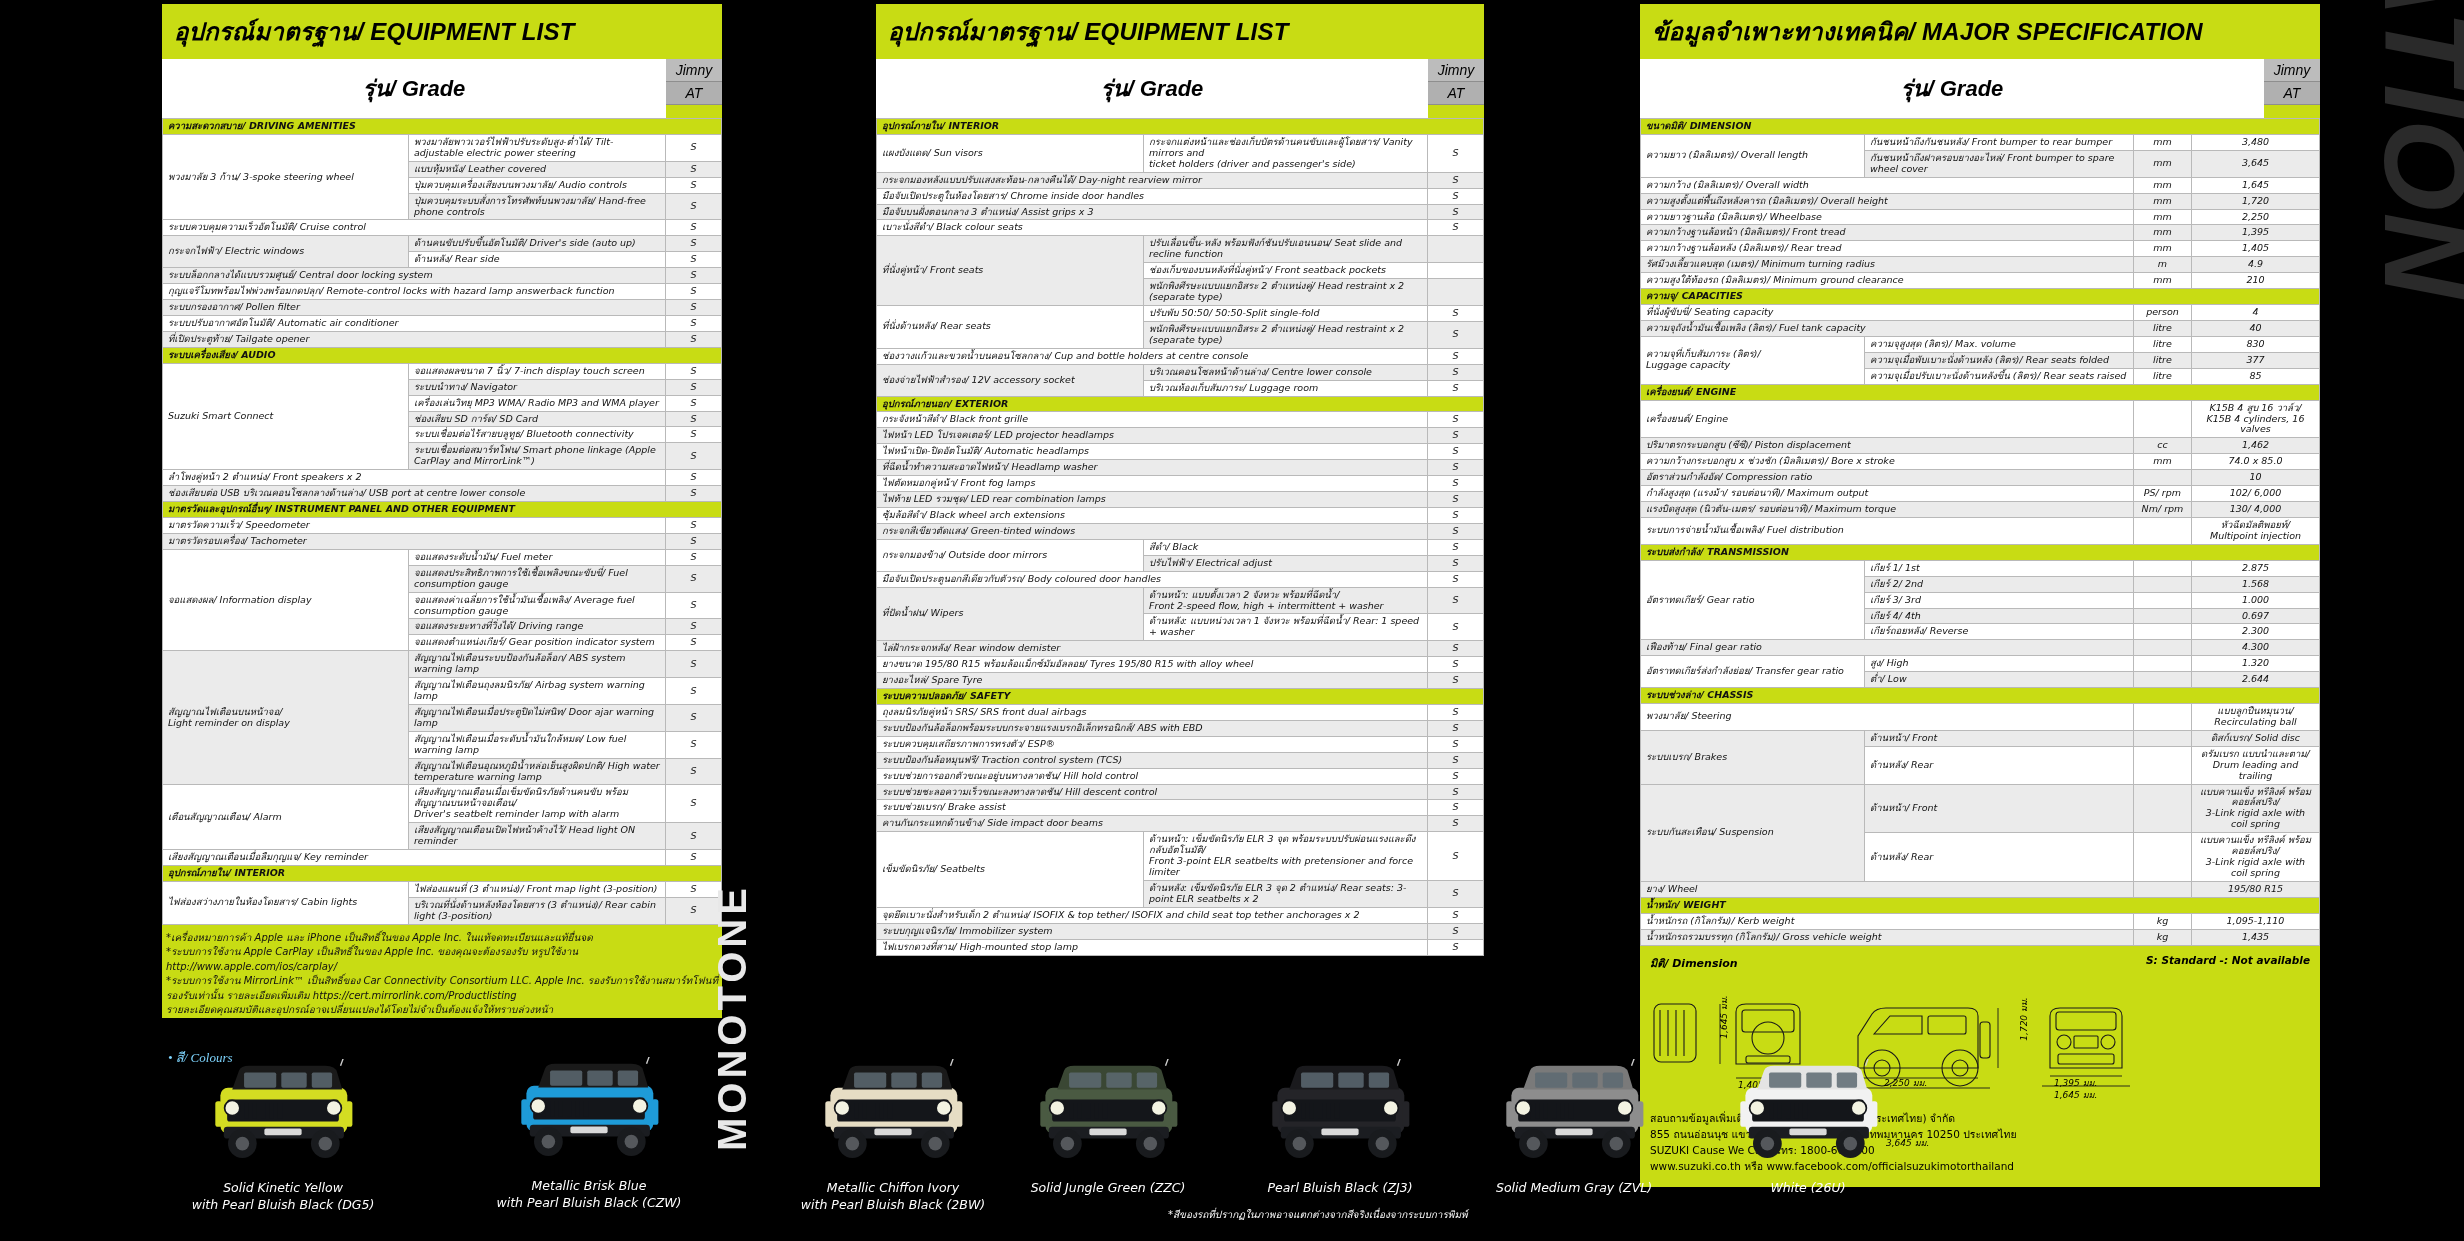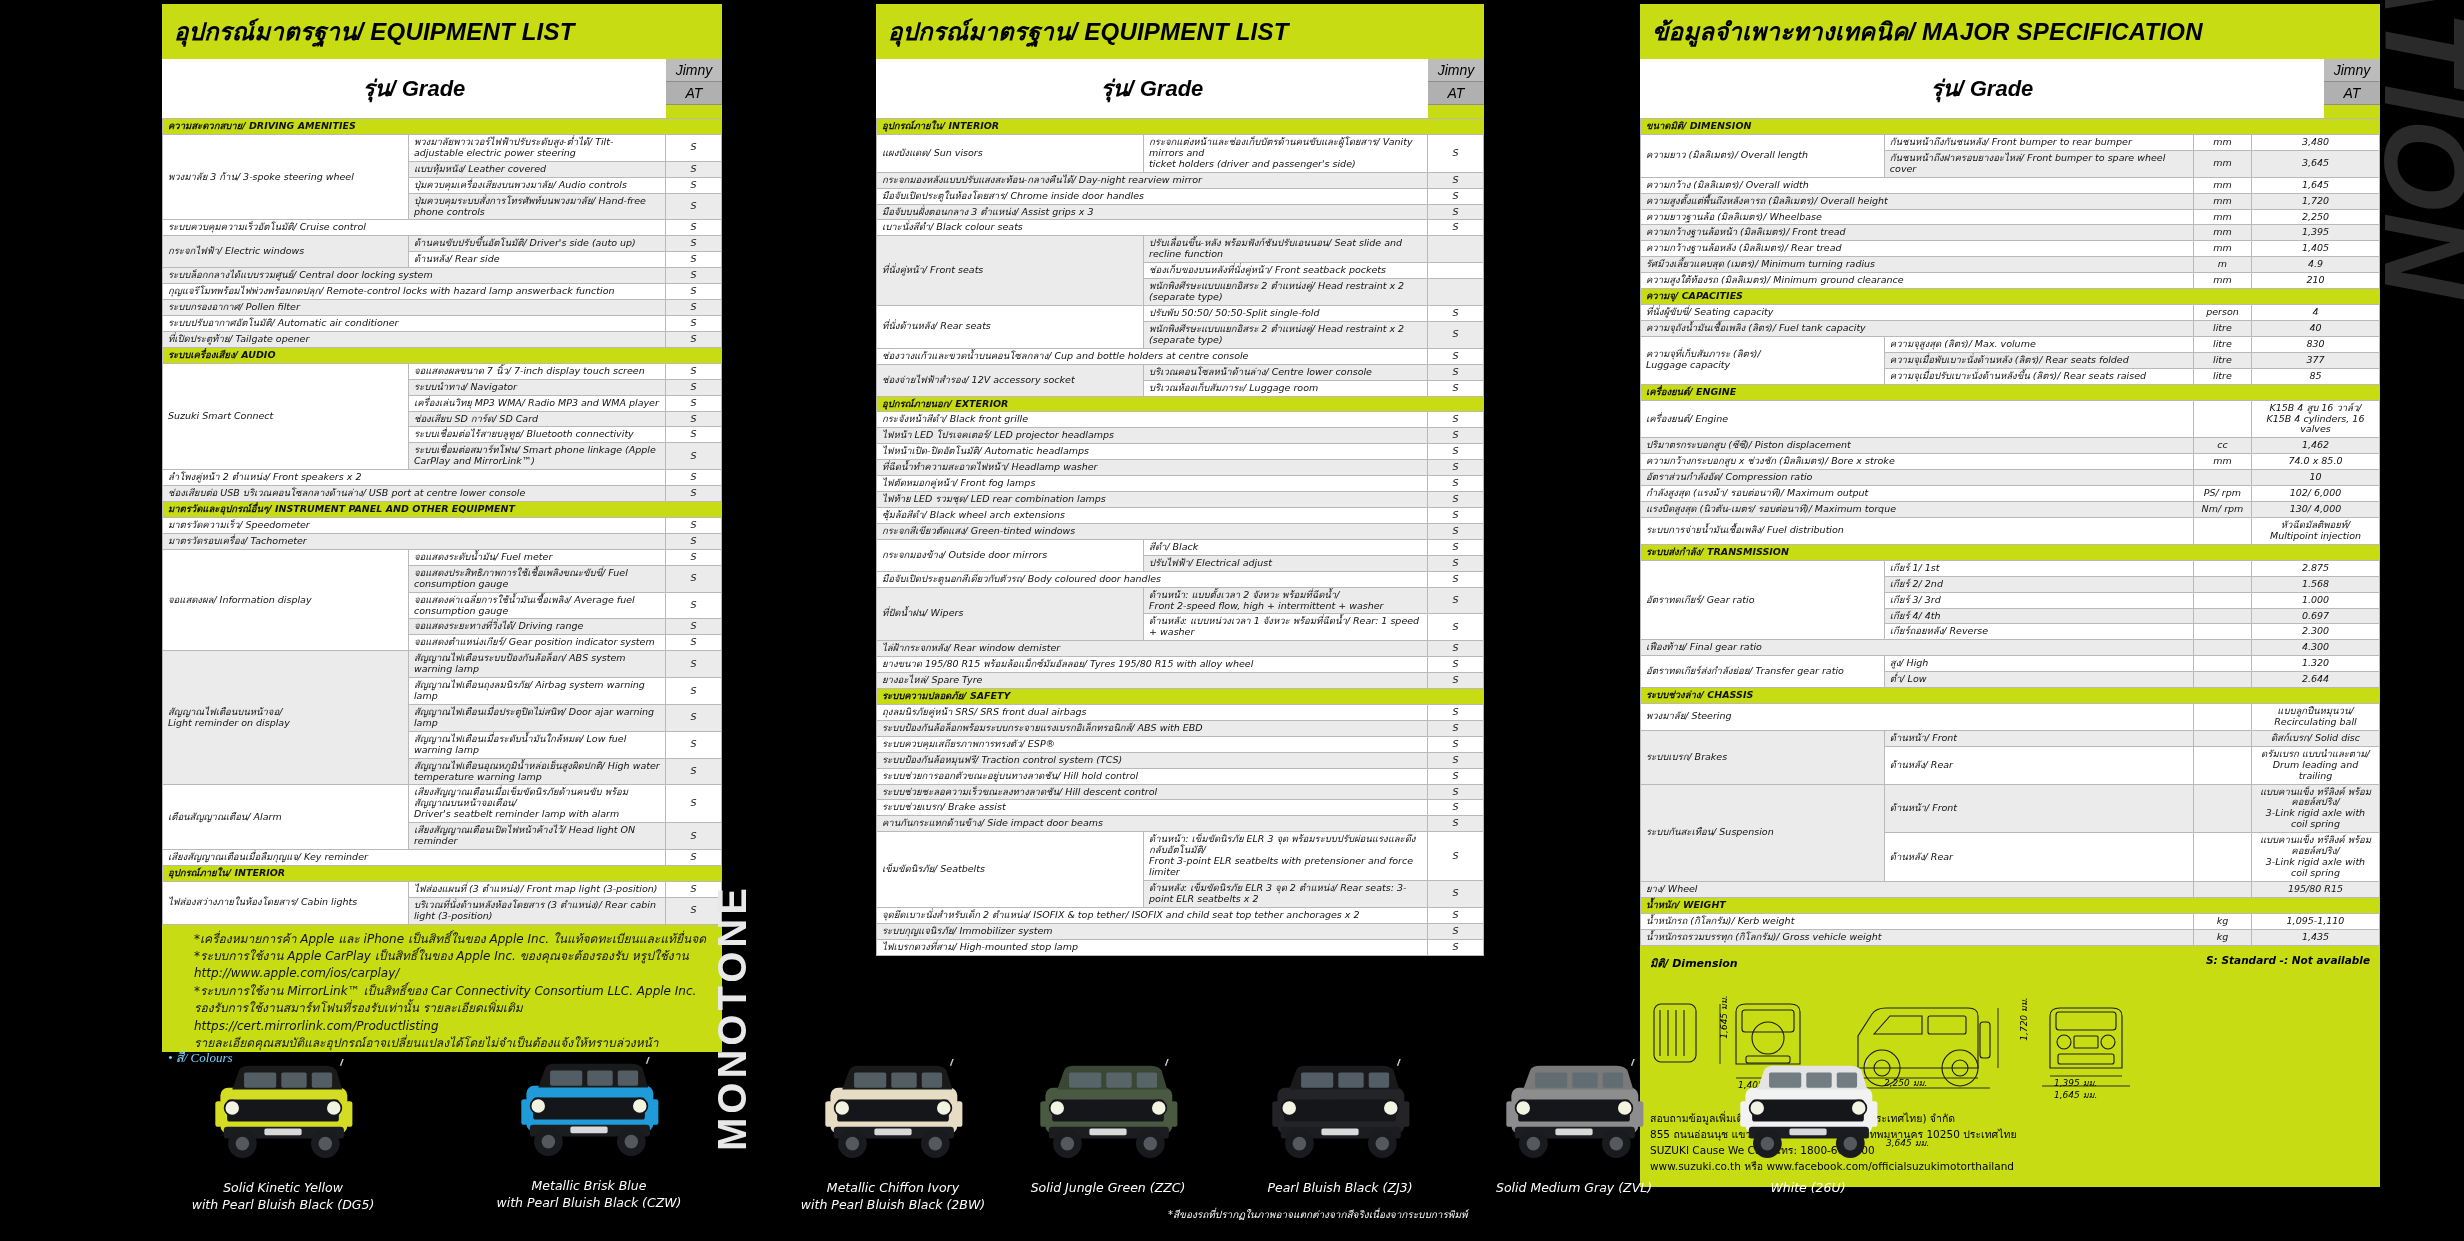--- a/index.html
+++ b/index.html
@@ -31,22 +31,22 @@
     font-size:12.5px;padding:3px 8px;border-color:#c8dc14;}
   .gradehead{background:#fff;text-align:center;font-family:"Liberation Sans",sans-serif;font-weight:700;
     font-style:italic;font-size:22px;color:#000;padding:12px 8px;}
   .modelhead{background:#bcbcbc;text-align:center;font-family:"Liberation Sans",sans-serif;
     font-style:italic;font-weight:400;font-size:14px;color:#000;border-bottom:1px solid #8e8e8e;padding:3px 0;}
   .modelhead2{background:#b0b0b0;}
   .headrow{display:flex;}
   .headrow .left{flex:1;}
   .headrow .right{width:56px;}
 
-  .foot{font-family:"DejaVu Sans",sans-serif;font-size:12px;font-style:italic;color:#111;
-    line-height:1.45;padding:6px 4px 0 4px;background:#c8dc14;margin-left:28px;}
+  .foot{font-family:"DejaVu Sans",sans-serif;font-size:10px;font-style:italic;color:#111;
+    line-height:1.45;padding:6px 4px 0 4px;background:#c8dc14;}
 
   
   .colours{position:absolute;left:0;bottom:0;width:2464px;height:200px;}
   .colour-title{position:absolute;color:#7dd3fc;font-size:13px;font-style:italic;
     font-family:Liberation Serif, serif;}
   .car{position:absolute;text-align:center;color:#fff;}
   .car .name{font-size:12.5px;font-style:italic;line-height:1.35;font-family:"DejaVu Sans",sans-serif;white-space:pre-line;margin-top:7px;}
   .carart{width:170px;height:110px;margin:0 auto;}
   .dimtxt{font-family:"DejaVu Sans",sans-serif;font-style:italic;font-size:11px;color:#000;}
   .contact{font-family:"DejaVu Sans",sans-serif;font-style:normal;font-size:10.5px;color:#000;line-height:1.55;}
@@ -454,21 +454,21 @@
             </tr>
             <tr class="white">
               <td colspan="2">ไฟเบรกดวงที่สาม/ High-mounted stop lamp</td>
               <td class="val">S</td>
             </tr>
           </tbody>
         </table>
       </div>
   </div>
 
-  <div class="col" id="col3" style="left:1640px;width:740px;top:4px;border-radius:22px;">
+  <div class="col" id="col3" style="left:1640px;width:680px;top:4px;border-radius:22px;">
     <div class="band bandtitle">ข้อมูลจำเพาะทางเทคนิค/ MAJOR SPECIFICATION</div>
     <div class="headrow">
       <div class="left gradehead">รุ่น/ Grade</div>
       <div class="right">
         <div class="modelhead">Jimny</div>
         <div class="modelhead modelhead2">AT</div>
       </div>
     </div>
     <div id="c3body">
         <table class="spec">

